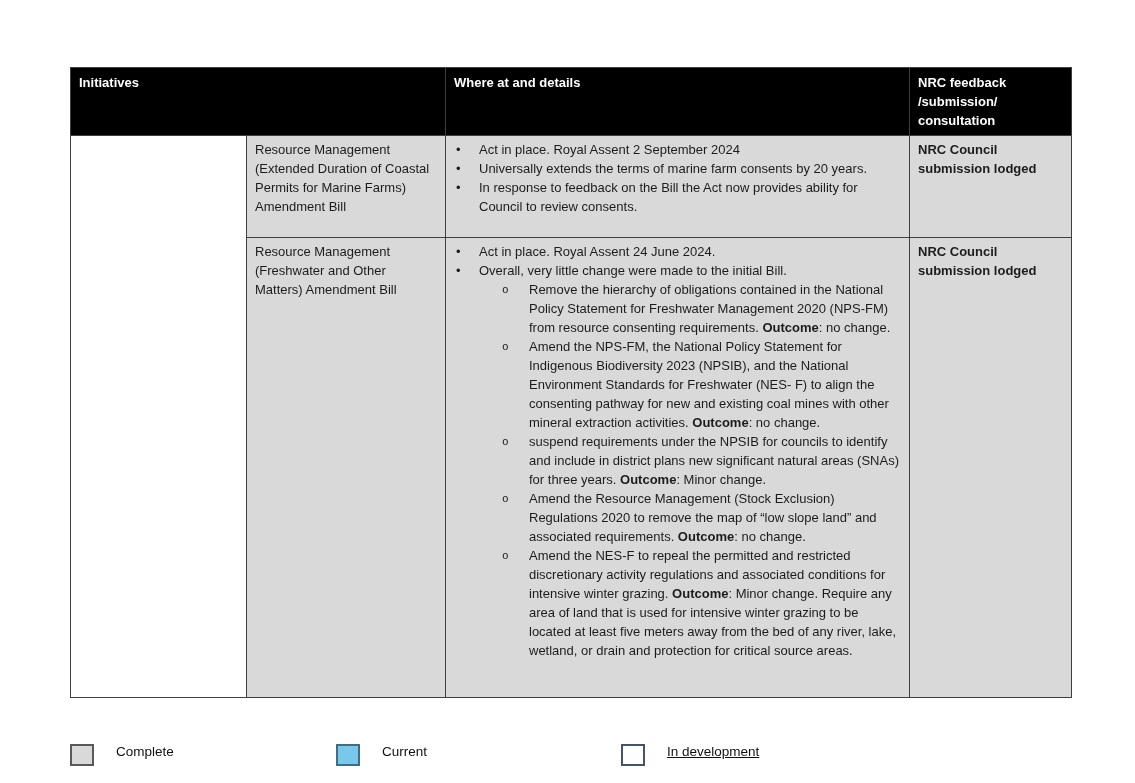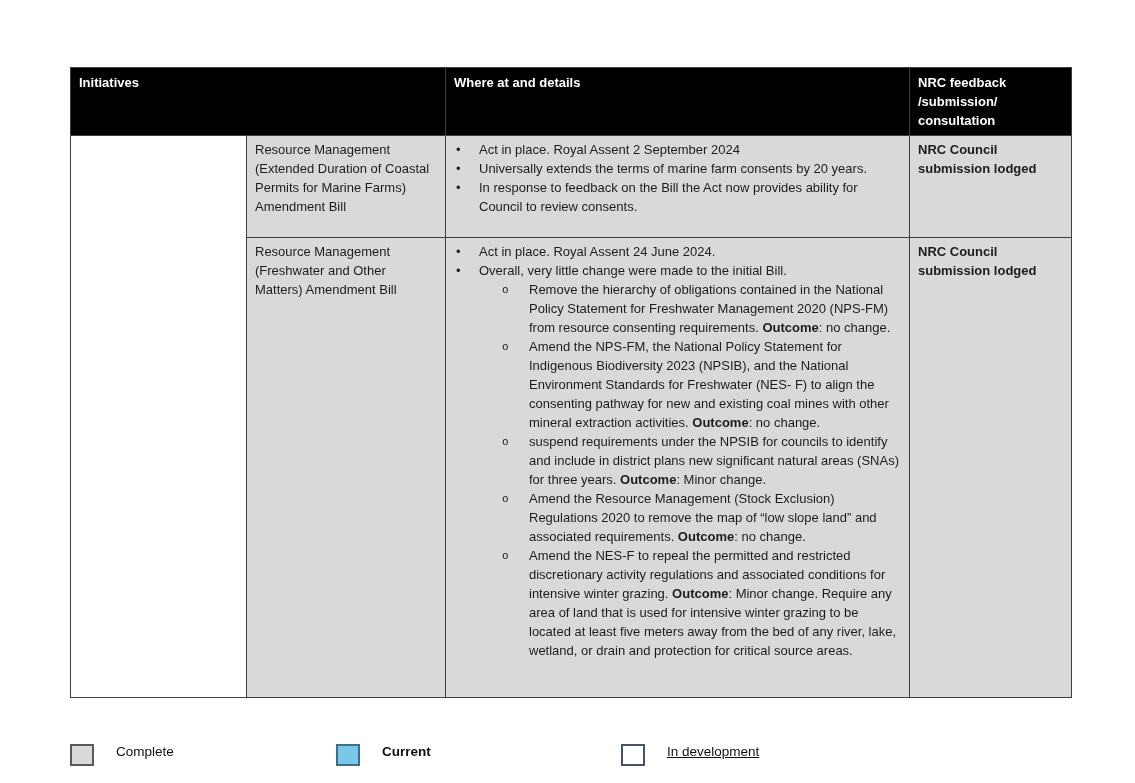--- a/index.html
+++ b/index.html
@@ -89,21 +89,21 @@
   .legend-item {
     position: absolute;
     top: 744px;
     display: flex;
     align-items: flex-start;
     gap: 22px;
     font-size: 13.5px;
     color: #111111;
   }
   .legend-item.complete { left: 70px; }
-  .legend-item.current { left: 336px; font-weight: bold; }
+  .legend-item.current { left: 336px; }
   .legend-item.development { left: 621px; text-decoration: underline; }
   .swatch {
     width: 24px;
     height: 22px;
     flex: 0 0 auto;
   }
   .swatch.sw-complete { background: #d9d9d9; border: 2px solid #595959; }
   .swatch.sw-current { background: #79c7e9; border: 2px solid #3f6c86; }
   .swatch.sw-development { background: #ffffff; border: 2px solid #44546a; }
 </style>

